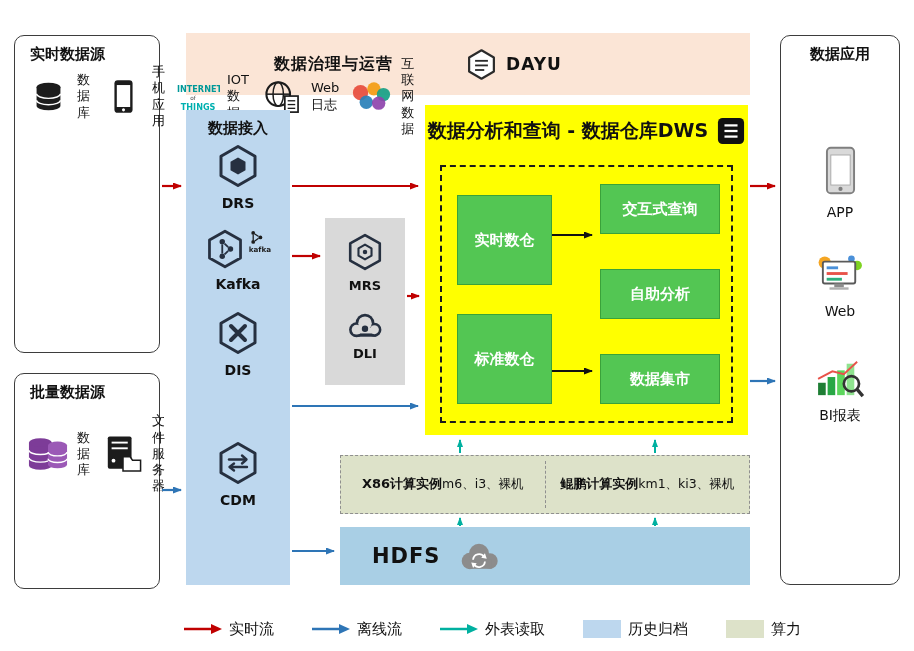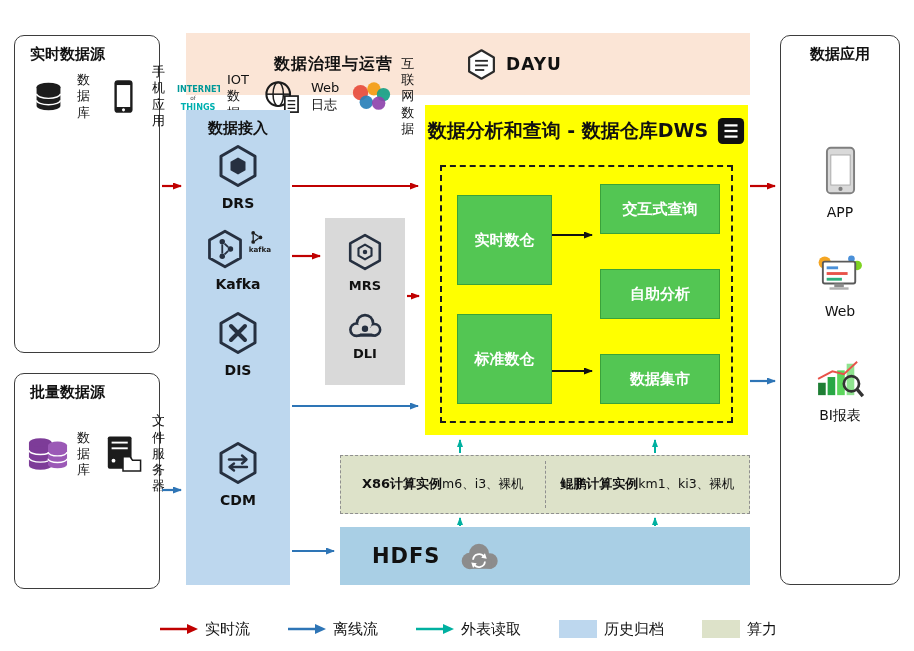--- a/index.html
+++ b/index.html
@@ -70,21 +70,21 @@
   #storage .hdfs { font-size:21px; font-weight:bold; letter-spacing:1px; }
   #storage .obs-text { line-height:1.35; }
   #storage .obs-l1 { font-size:14px; font-weight:bold; }
   #storage .obs-l2 { font-size:12.5px; }
   #storage .obs-l2 .b { font-weight:bold; font-size:14px; }
 
   .app-item { position:absolute; left:0; width:100%; text-align:center; }
   .app-item .albl { display:block; font-size:14px; margin-top:5px; }
   #app-app { top:110px; } #app-web { top:218px; } #app-bi { top:322px; }
 
-  #legend { position:absolute; left:160px; top:613px; height:32px; display:flex; align-items:center; gap:38px; }
+  #legend { position:absolute; left:184px; top:613px; height:32px; display:flex; align-items:center; gap:38px; }
   .leg-item { display:flex; align-items:center; gap:7px; }
   .leg-item .ltext { font-size:15px; }
   .swatch { width:38px; height:18px; }
   .swatch.archive { background:var(--archive-fill,#BDD7EE); }
   .swatch.compute { background:var(--compute-fill,#DDE2C9); }
 
   #flows { position:absolute; left:0; top:0; width:914px; height:651px; pointer-events:none; z-index:6; }
 </style>
 </head>
 <body>

